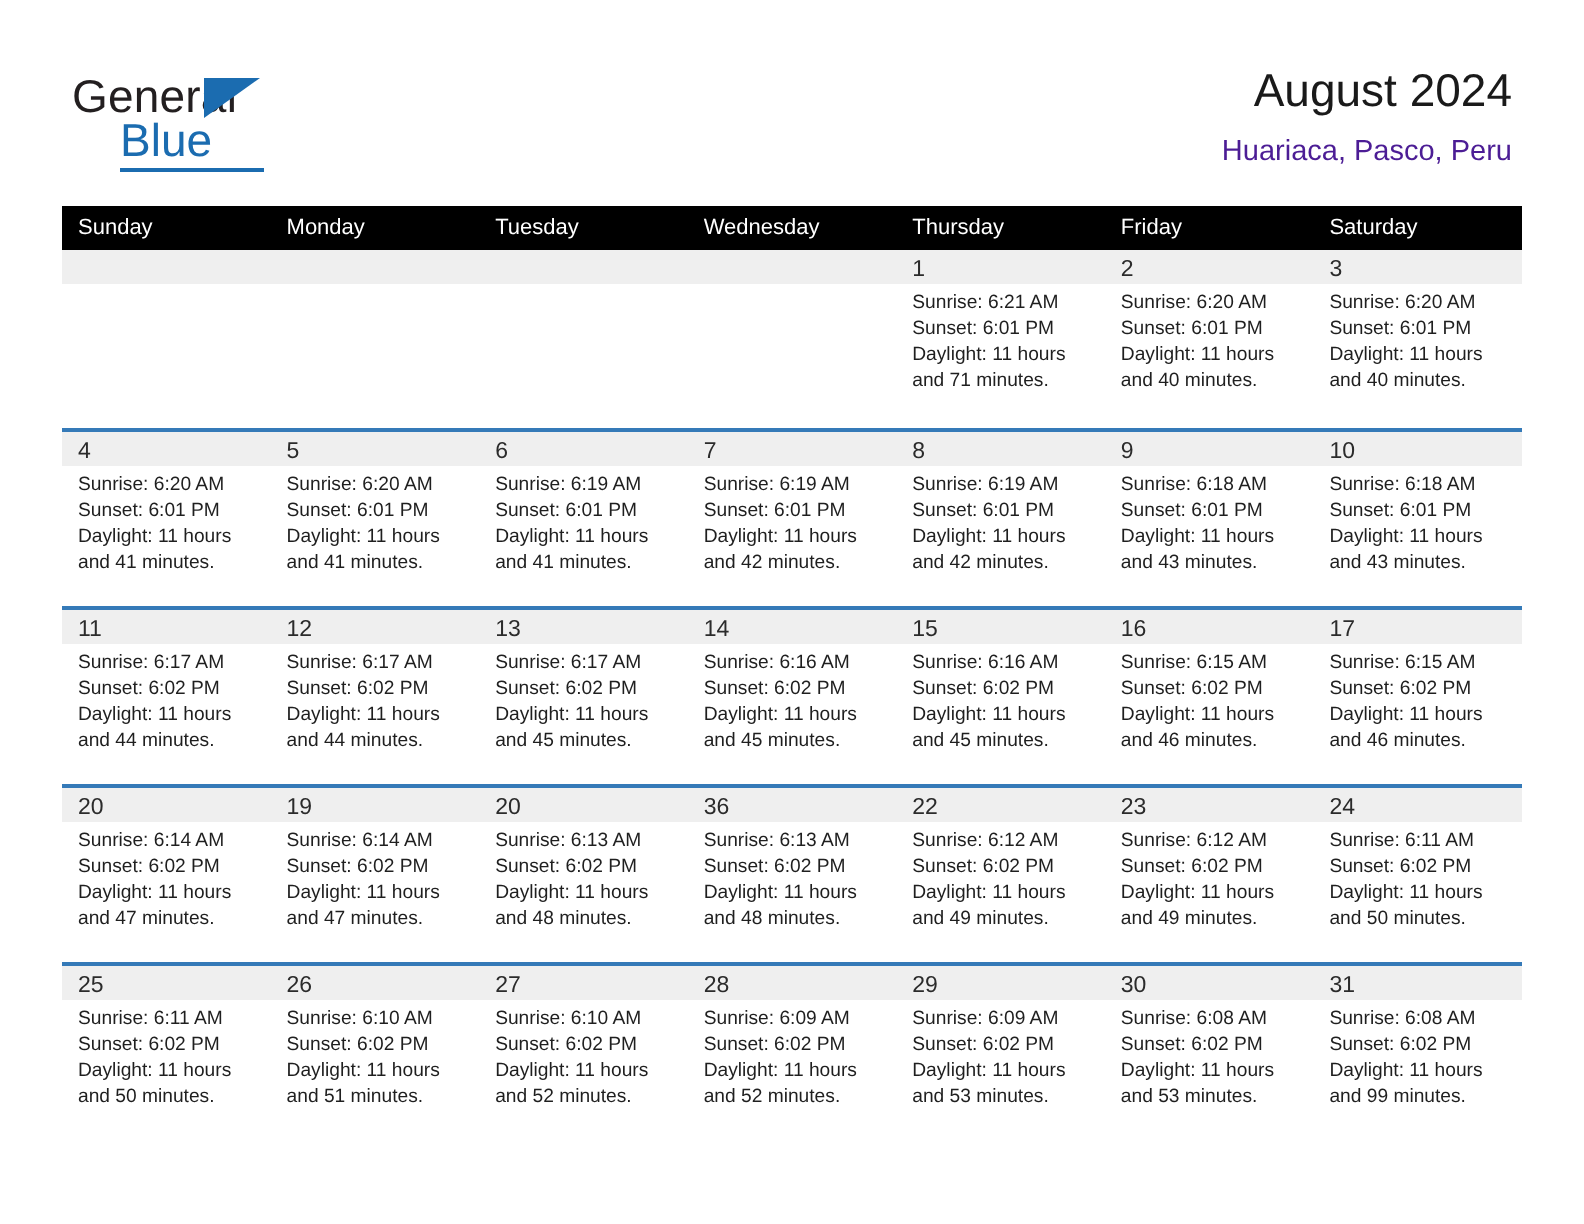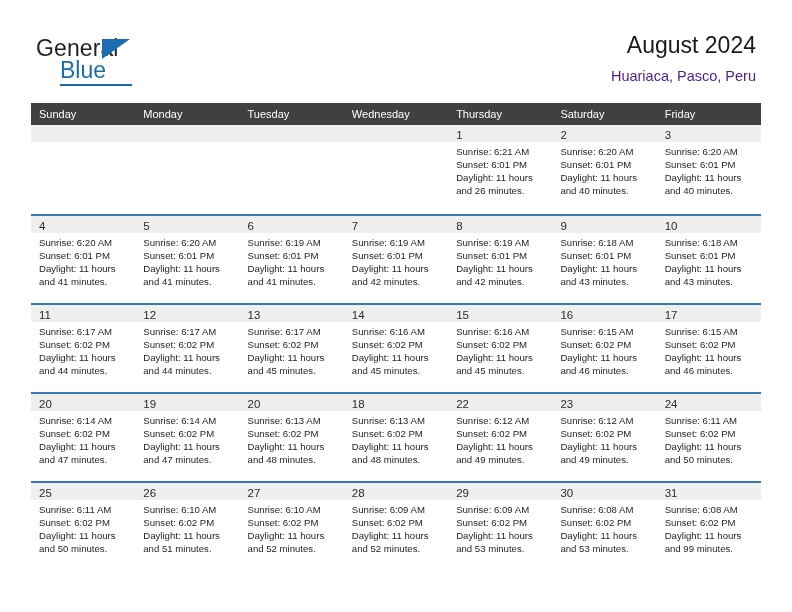--- a/index.html
+++ b/index.html
@@ -95,21 +95,21 @@
   .calendar {
     position: absolute;
     left: 31px;
     top: 103px;
     width: 730px;
   }
   .dow-row {
     display: flex;
     width: 730px;
     height: 22px;
-    background: #404040;
+    background: #000000;
   }
   .dow {
     flex: 1 1 0;
     color: #ffffff;
     font-size: 11px;
     line-height: 22px;
     padding-left: 8px;
     box-sizing: border-box;
     white-space: nowrap;
   }
@@ -174,22 +174,22 @@
 
   </div>
 
   <div class="calendar">
     <div class="dow-row">
       <div class="dow">Sunday</div>
       <div class="dow">Monday</div>
       <div class="dow">Tuesday</div>
       <div class="dow">Wednesday</div>
       <div class="dow">Thursday</div>
+      <div class="dow">Friday</div>
       <div class="dow">Saturday</div>
-      <div class="dow">Friday</div>
     </div>
 
     <div id="weeks-container">
         <div class="week first">
           <div class="cell empty">
             <div class="cell-head"><span class="daynum"></span></div>
           </div>
           <div class="cell empty">
             <div class="cell-head"><span class="daynum"></span></div>
           </div>
@@ -198,21 +198,21 @@
           </div>
           <div class="cell empty">
             <div class="cell-head"><span class="daynum"></span></div>
           </div>
           <div class="cell">
             <div class="cell-head"><span class="daynum">1</span></div>
             <div class="cell-body">
               <div class="info">Sunrise: 6:21 AM</div>
               <div class="info">Sunset: 6:01 PM</div>
               <div class="info">Daylight: 11 hours</div>
-              <div class="info">and 26 minutes.</div>
+              <div class="info">and 71 minutes.</div>
             </div>
           </div>
           <div class="cell">
             <div class="cell-head"><span class="daynum">2</span></div>
             <div class="cell-body">
               <div class="info">Sunrise: 6:20 AM</div>
               <div class="info">Sunset: 6:01 PM</div>
               <div class="info">Daylight: 11 hours</div>
               <div class="info">and 40 minutes.</div>
             </div>
@@ -379,21 +379,21 @@
           <div class="cell">
             <div class="cell-head"><span class="daynum">20</span></div>
             <div class="cell-body">
               <div class="info">Sunrise: 6:13 AM</div>
               <div class="info">Sunset: 6:02 PM</div>
               <div class="info">Daylight: 11 hours</div>
               <div class="info">and 48 minutes.</div>
             </div>
           </div>
           <div class="cell">
-            <div class="cell-head"><span class="daynum">18</span></div>
+            <div class="cell-head"><span class="daynum">36</span></div>
             <div class="cell-body">
               <div class="info">Sunrise: 6:13 AM</div>
               <div class="info">Sunset: 6:02 PM</div>
               <div class="info">Daylight: 11 hours</div>
               <div class="info">and 48 minutes.</div>
             </div>
           </div>
           <div class="cell">
             <div class="cell-head"><span class="daynum">22</span></div>
             <div class="cell-body">

